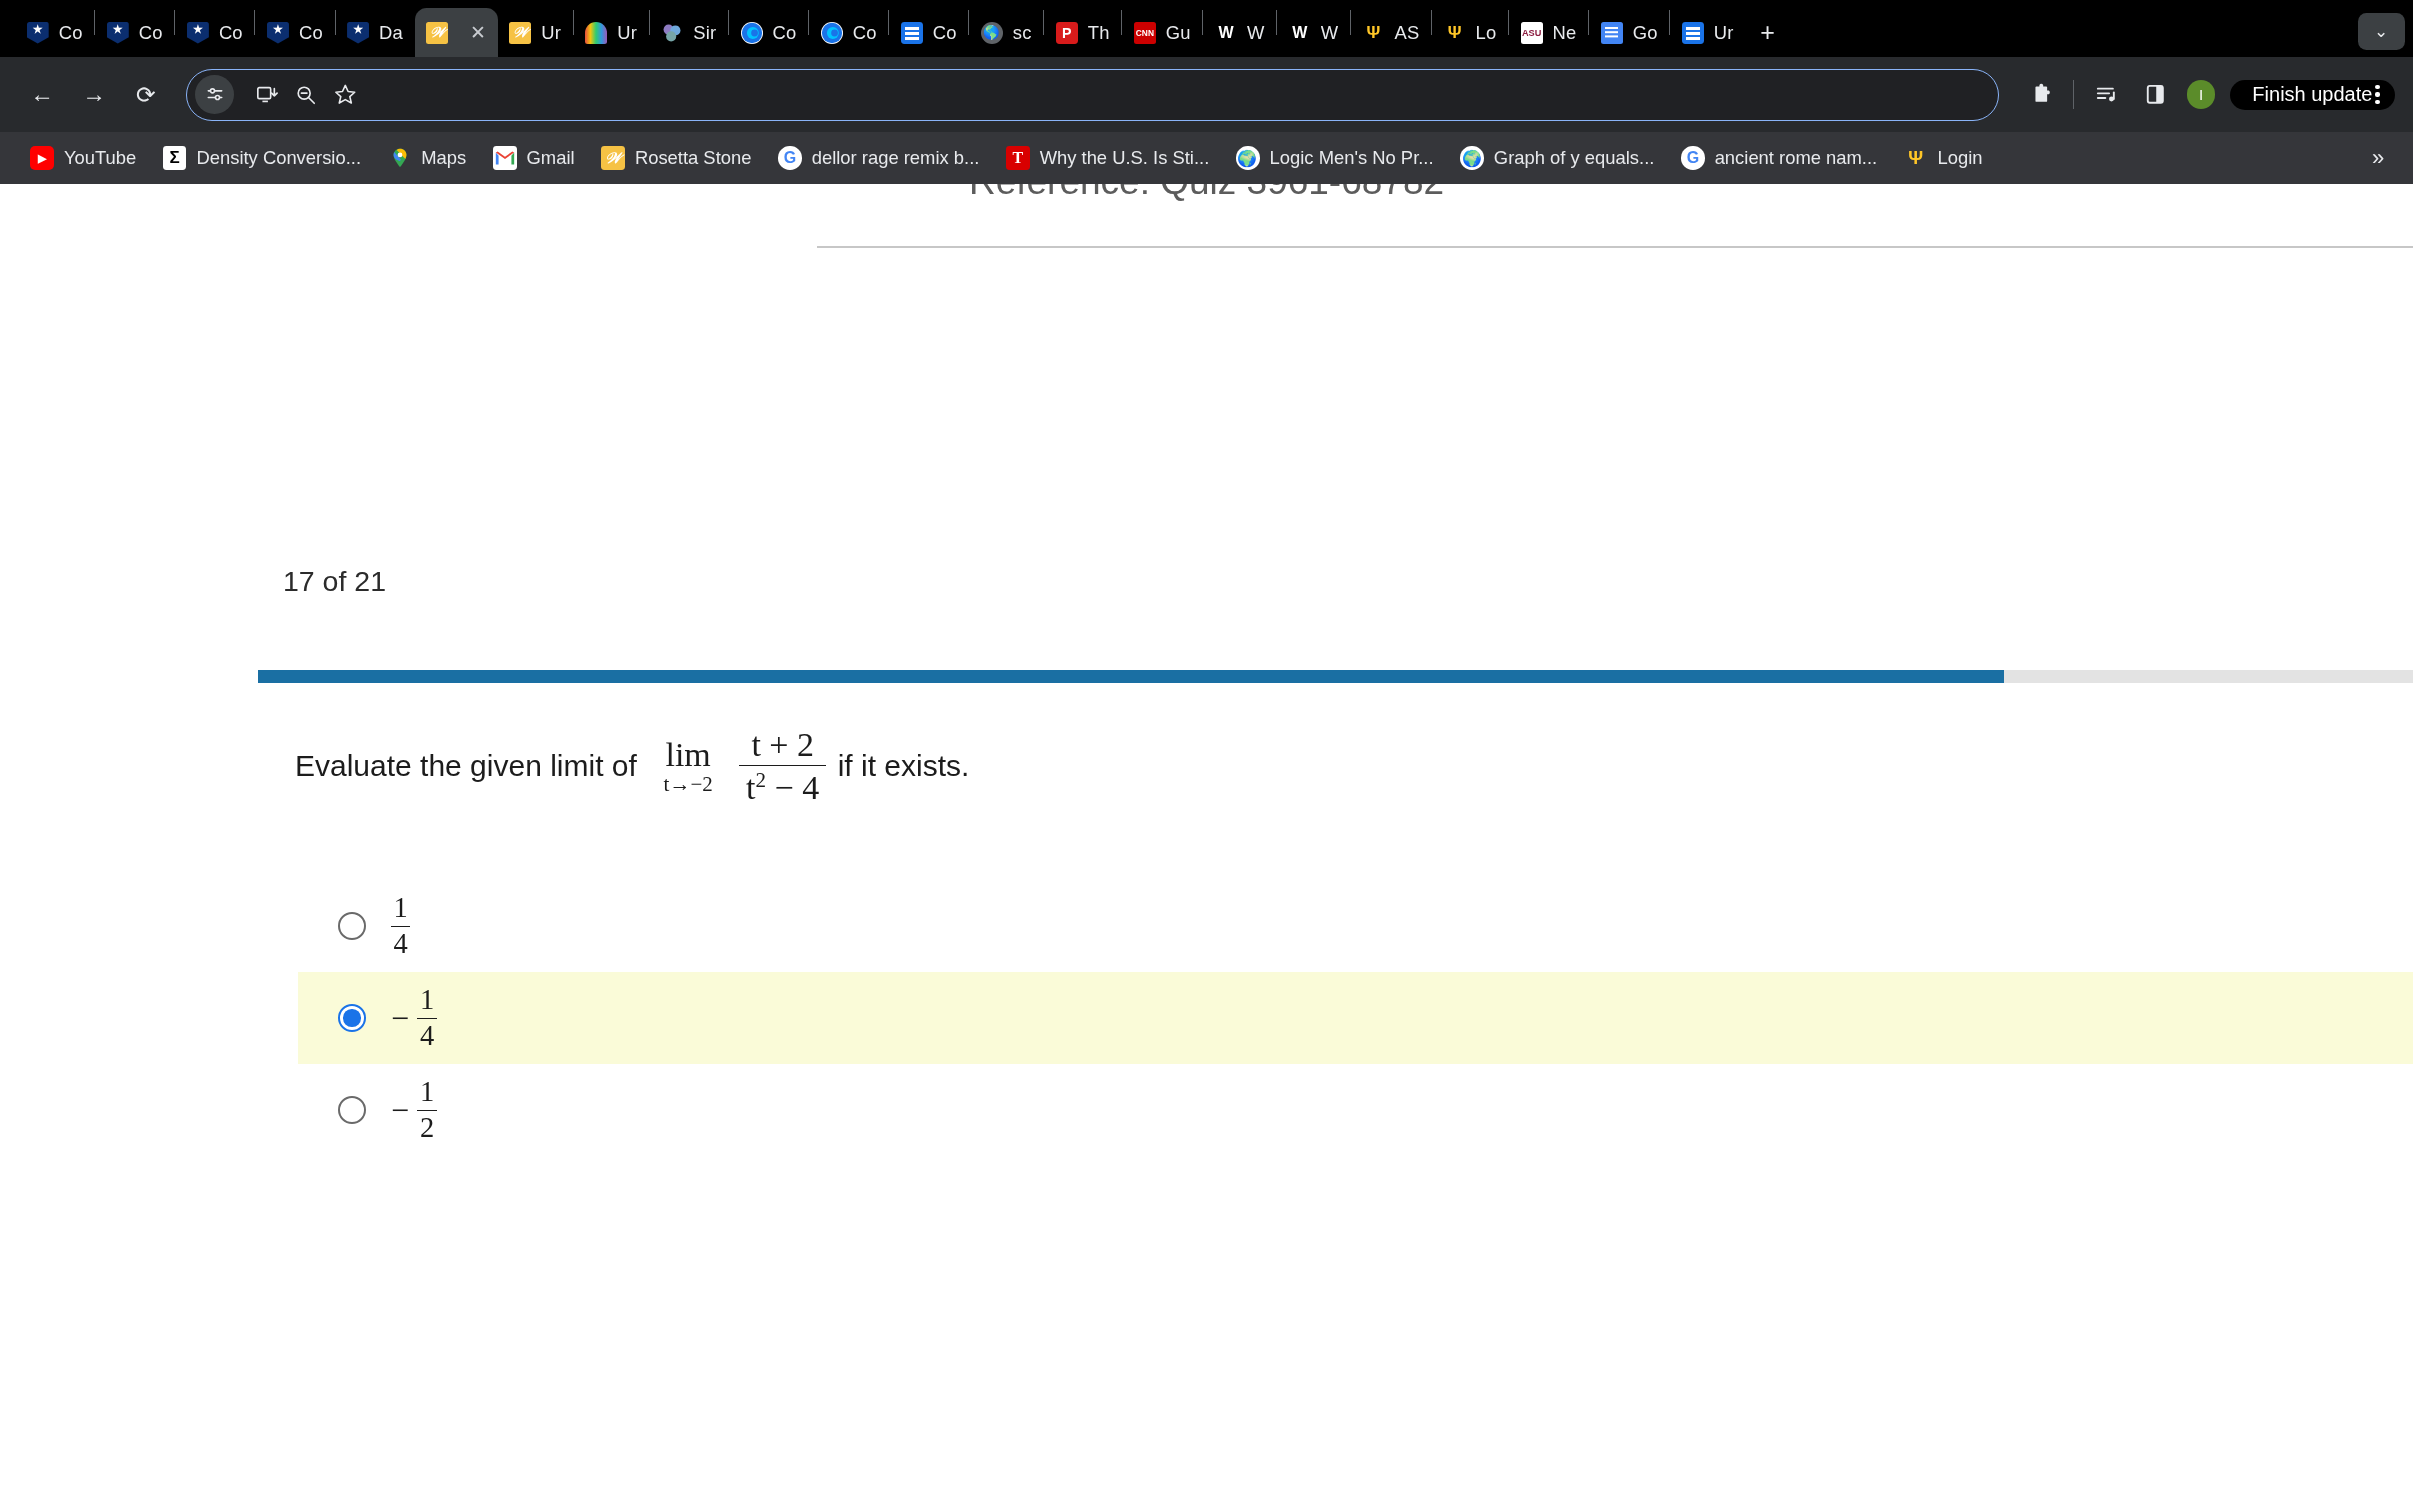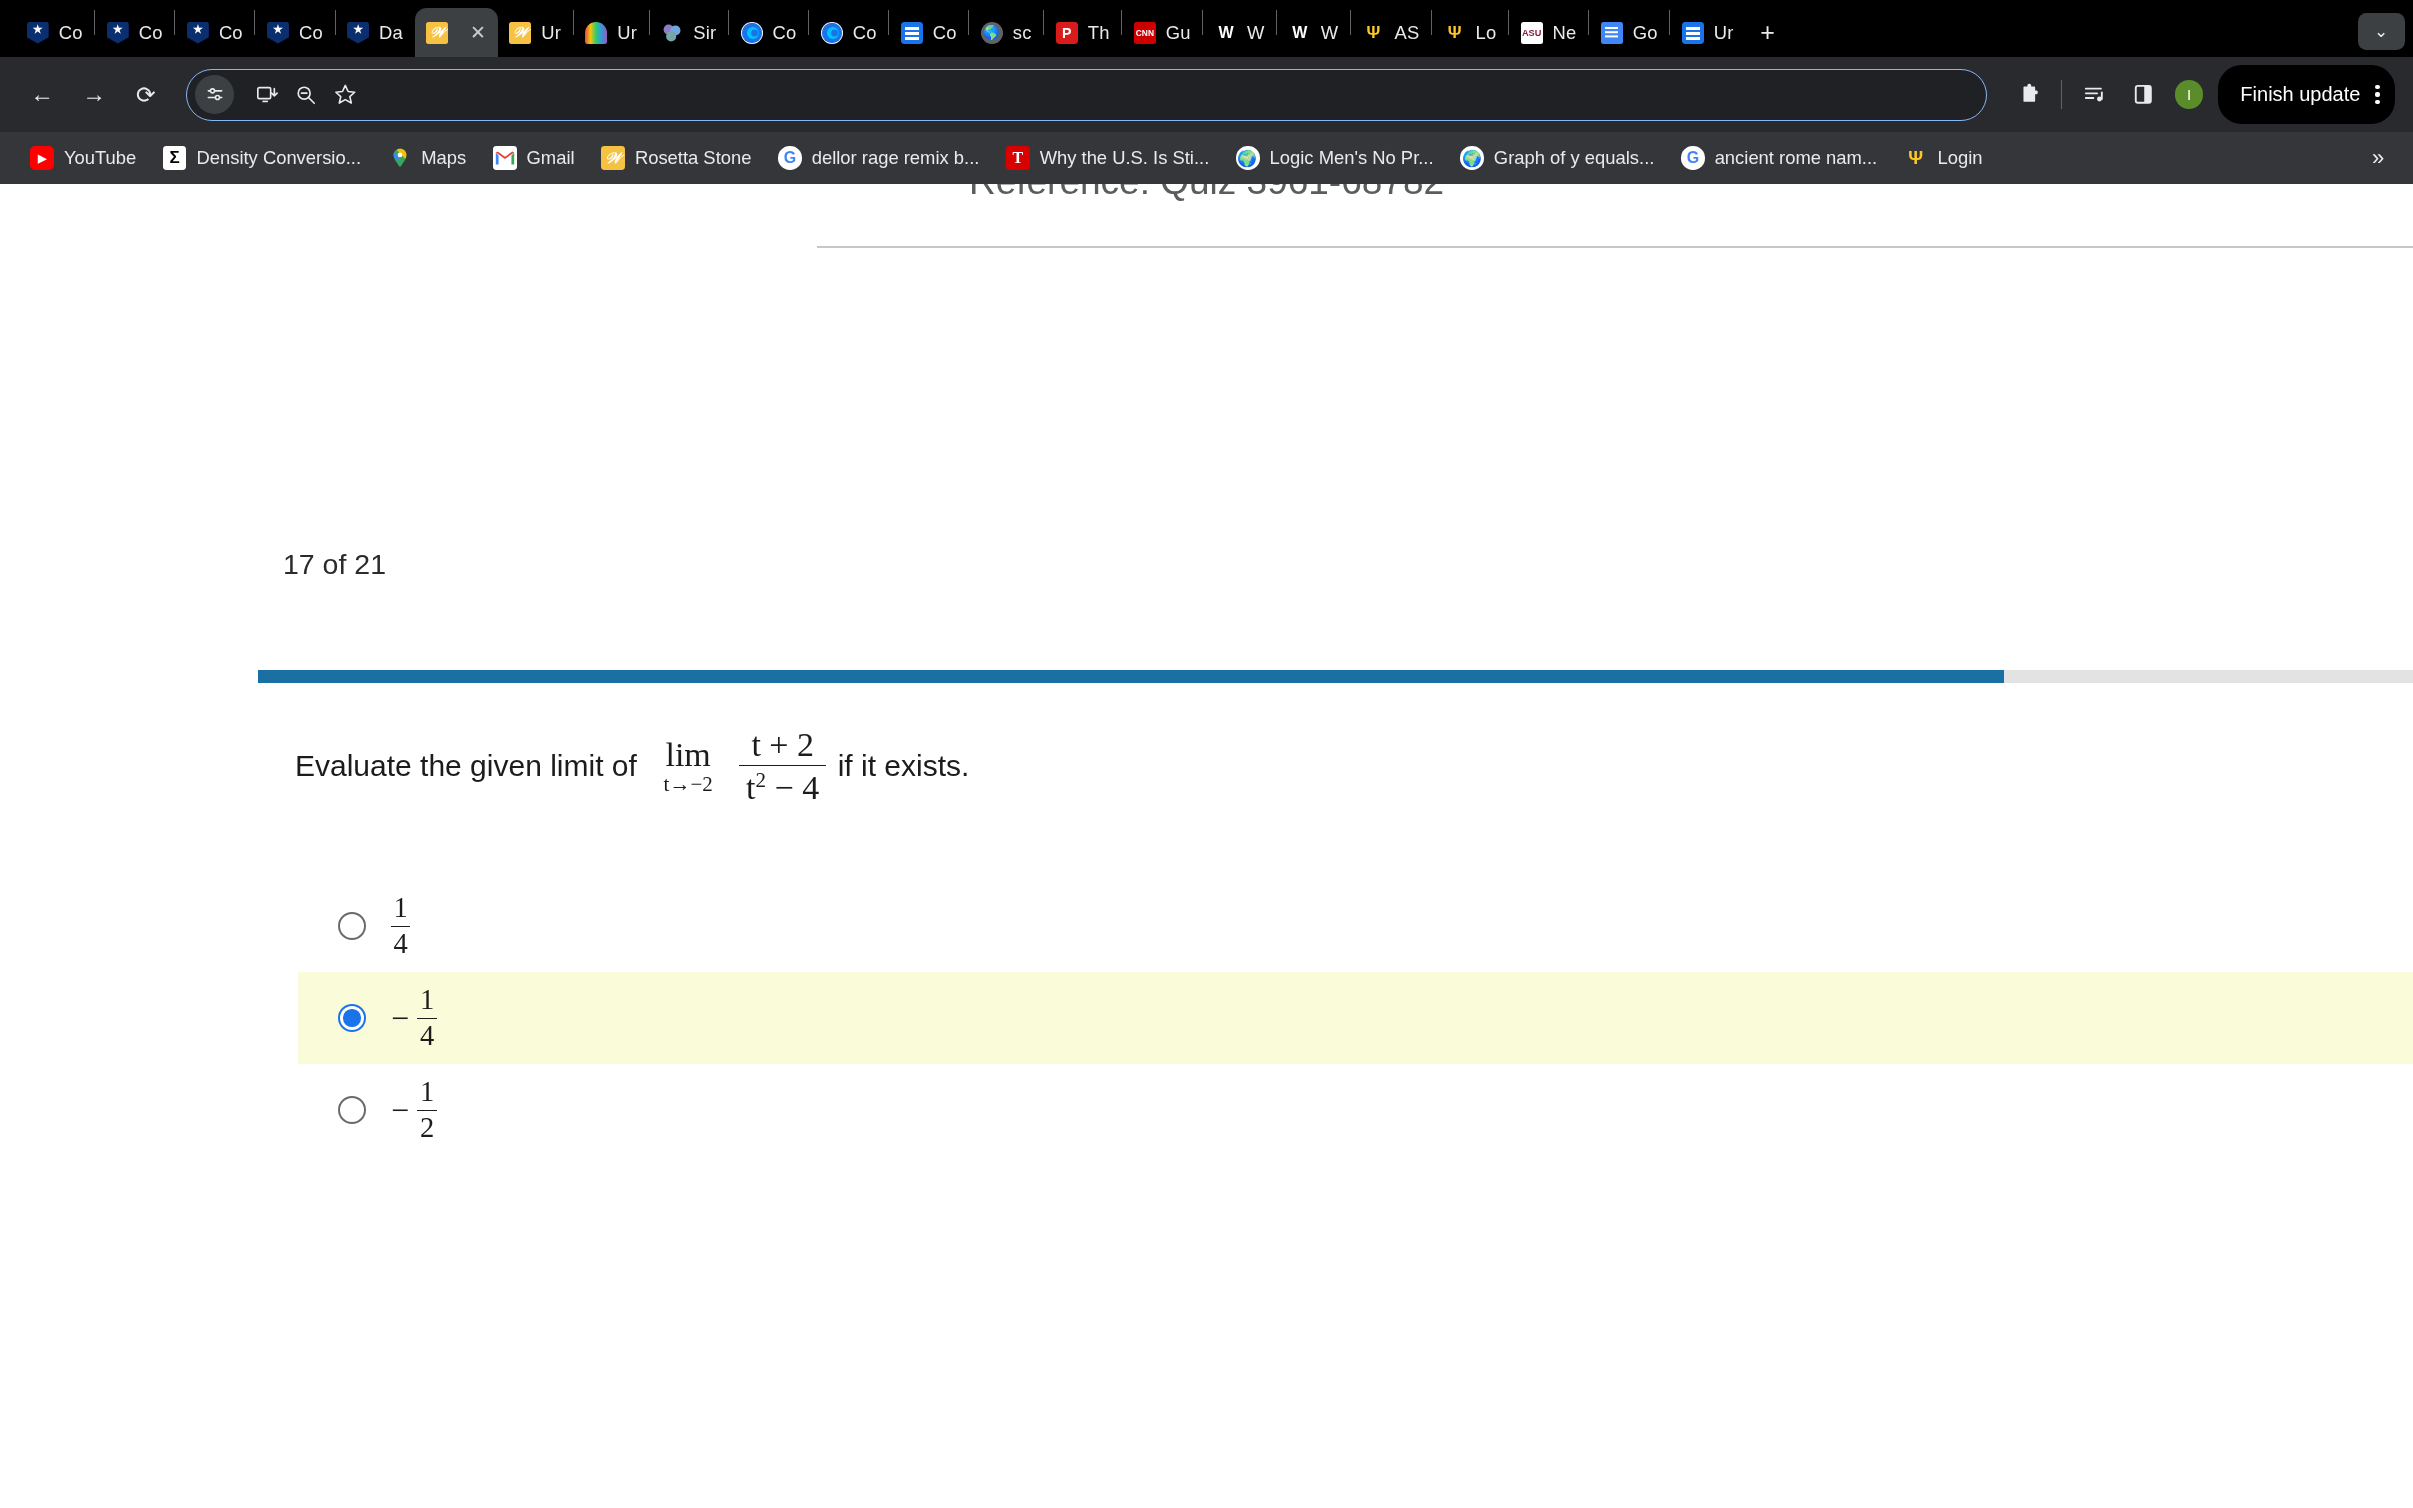--- a/index.html
+++ b/index.html
@@ -172,22 +172,22 @@
   .tb-ico { color: #e8eaed; font-size: 22px; width: 34px; display:flex; align-items:center; justify-content:center;}
   .tb-div { width: 0.8px; height: 28.5px; background: #5f6368; }
   .profile-dot {
     width: 28.5px; height: 28.5px; border-radius: 50%;
     background: #5b8c2a; color: #fff;
     display:flex; align-items:center; justify-content:center;
     font-size: 15px;
   }
   .finish-btn {
     background: #000000; color: #ffffff;
-    border-radius: 23.5px; height: 59px;
-    display: flex; align-items: center; gap: 15px;
+    border-radius: 23.5px; height: 30px;
+    display: flex; align-items: center; gap: 3px;
     padding: 0 15px 0 22px;
     font-size: 20px; white-space: nowrap;
   }
   .kebab { display:flex; flex-direction:column; gap:3.4px; }
   .kebab i { width: 4.2px; height: 4.2px; border-radius: 50%; background:#fff; display:block; }
 
   .bookmarks {
     height: 52px;
     background: #35363a;
     display: flex; align-items: center;
@@ -235,21 +235,21 @@
     font-size: 37px;
     white-space: nowrap;
   }
   .hr-top {
     position: absolute;
     top: 62px; left: 817px; right: 0;
     height: 1.7px; background: #c7c7c7;
   }
   .qnum {
     position: absolute;
-    top: 364px; left: 283px;
+    top: 381px; left: 283px;
     font-size: 28.5px; color: #2b2b2b;
   }
   .progress-track {
     position: absolute;
     left: 258px; right: 0; top: 486px;
     height: 13.4px;
     background: #e3e3e3;
   }
   .progress-fill {
     height: 100%;

